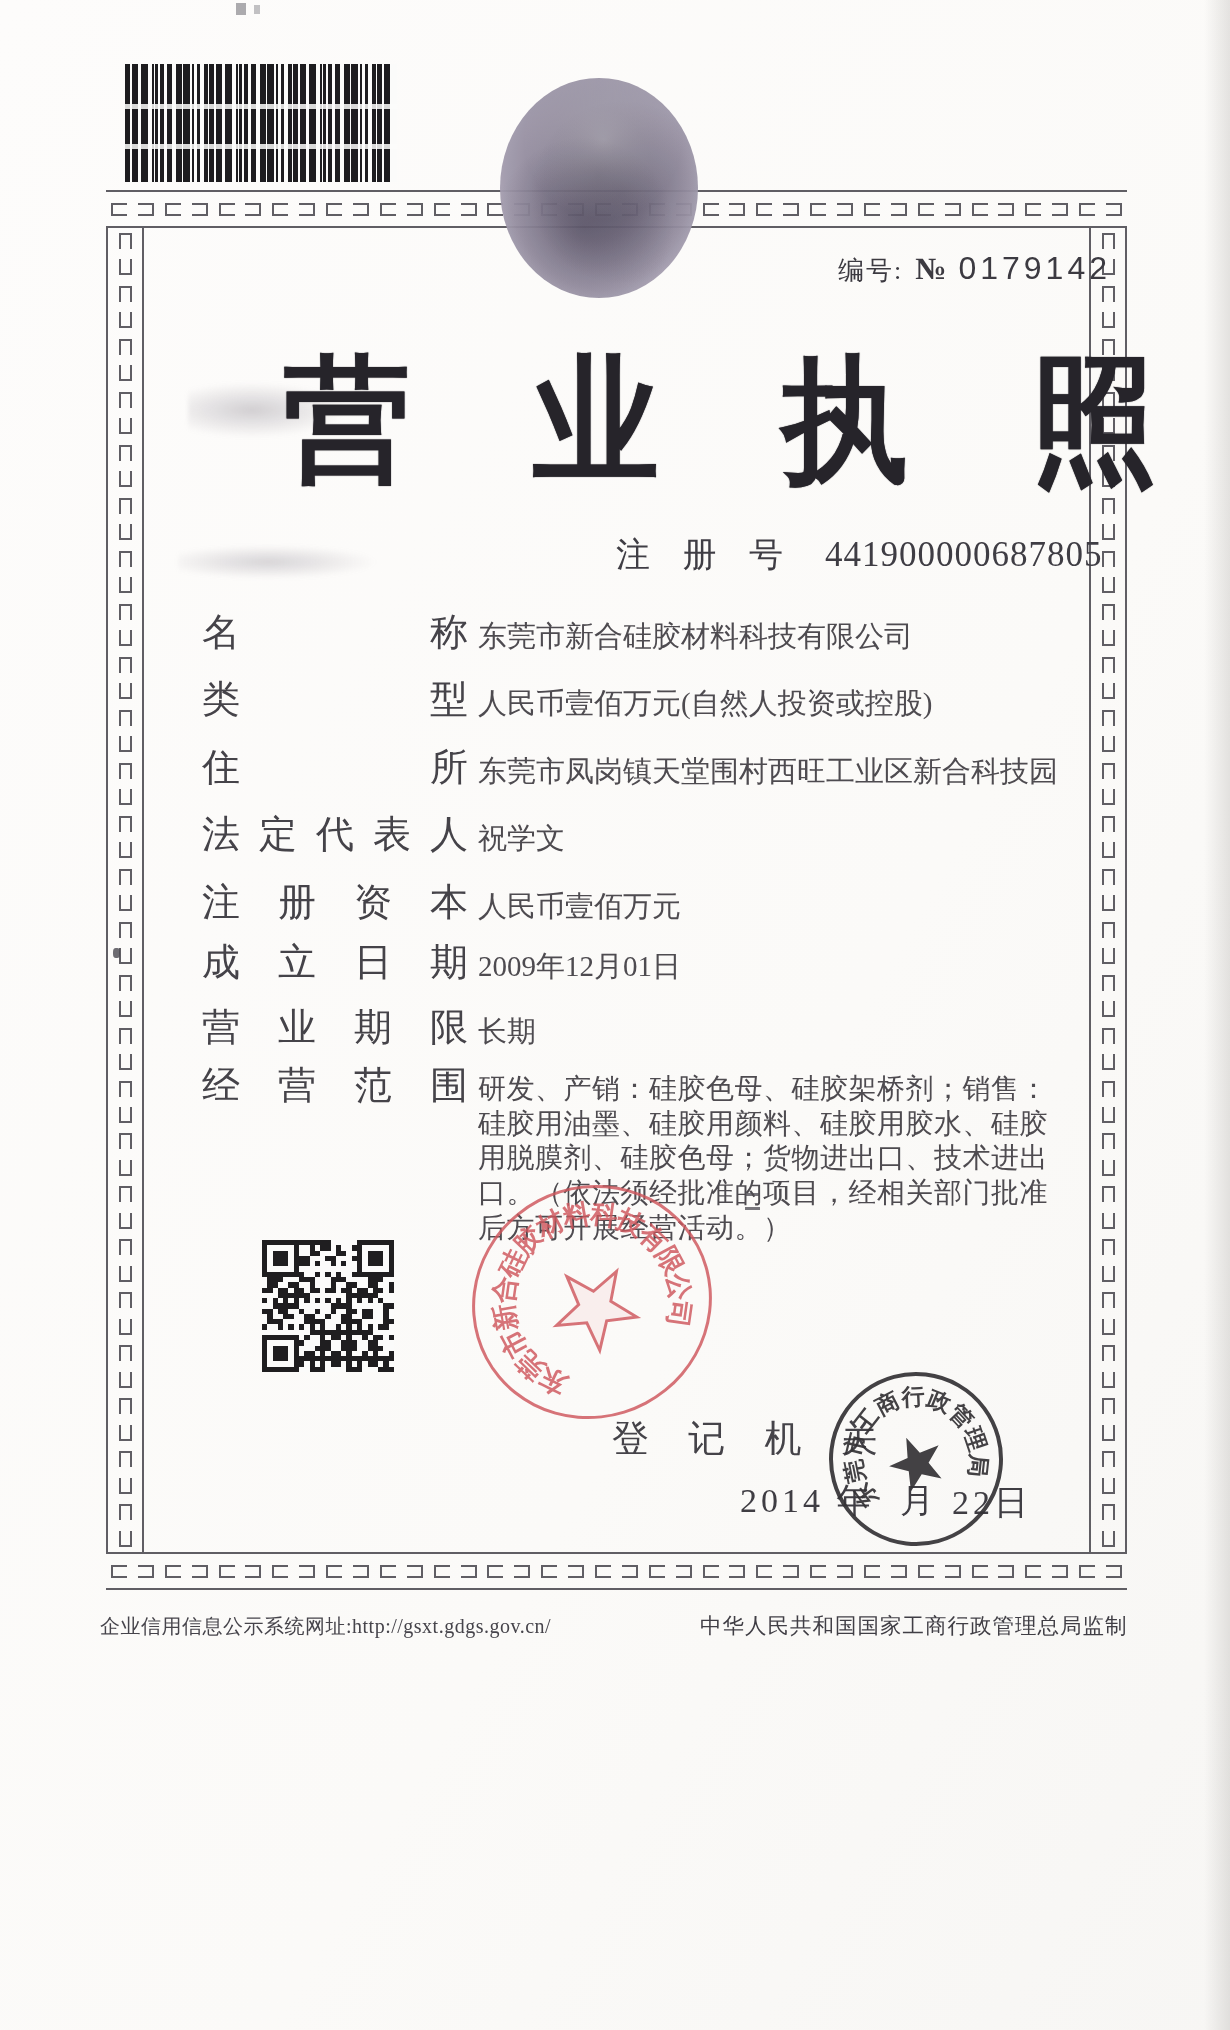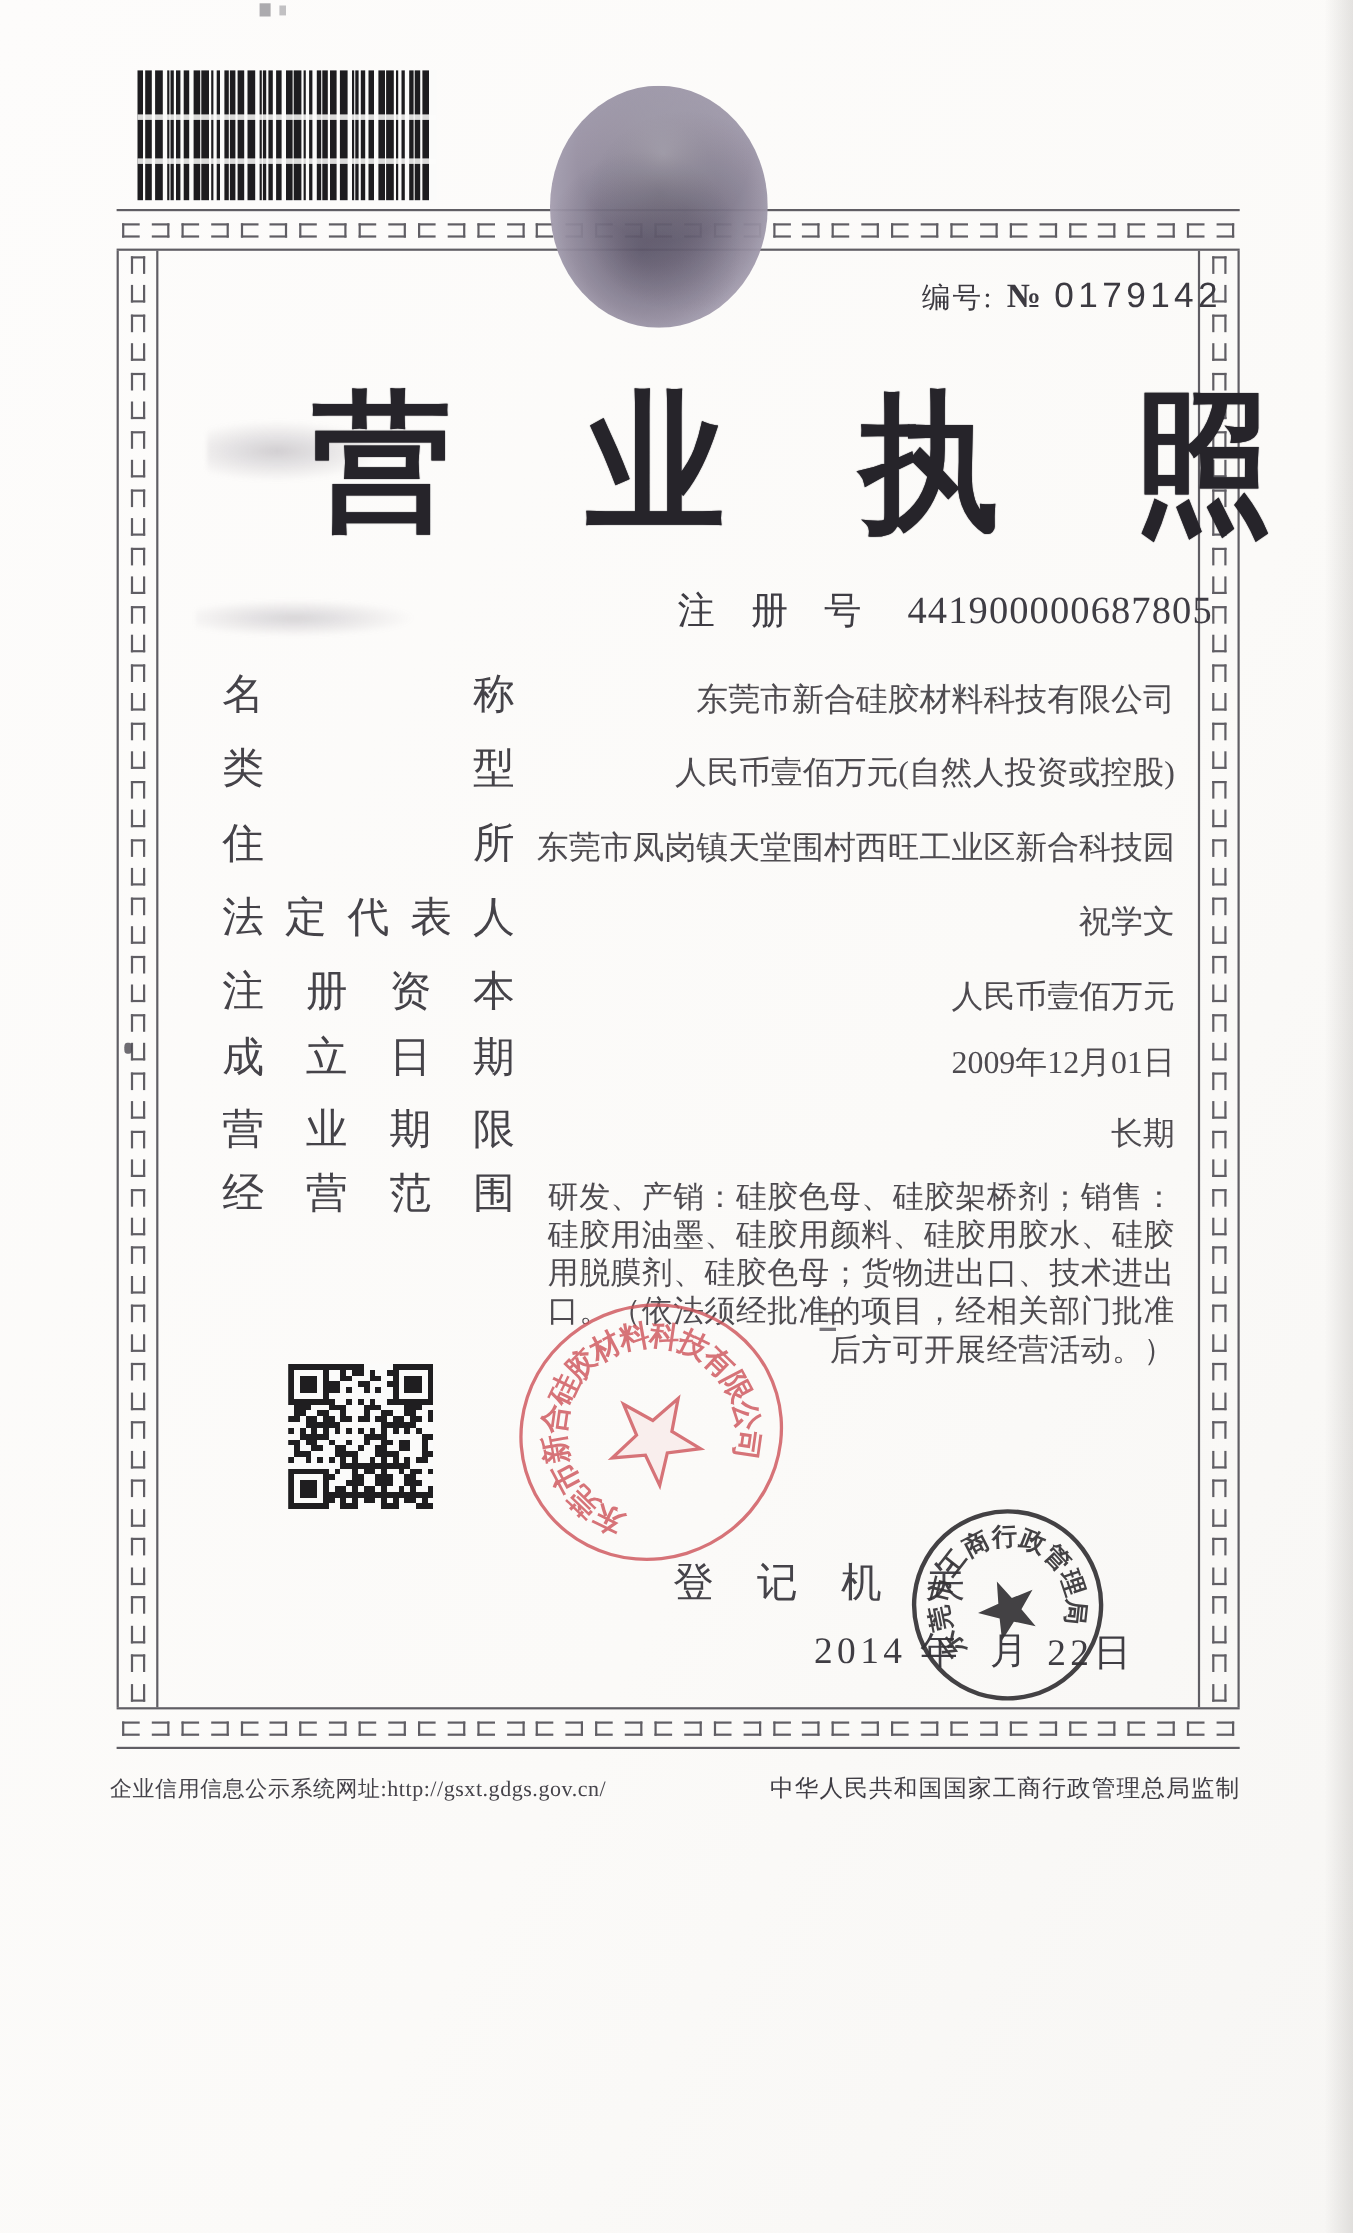--- a/index.html
+++ b/index.html
@@ -1,19 +1,19 @@
 <!DOCTYPE html>
 <html><head>
 <meta charset="utf-8">
 <style>
   html,body{margin:0;padding:0;background:#ffffff;}
   #doc{
     position:relative; width:1230px; height:2030px; overflow:hidden;
     background:linear-gradient(120deg,#fdfcfb 0%, #fbfaf8 60%, #f7f6f4 100%);
-    font-family:"Liberation Serif", serif; color:#44424a;text-align:right;
+    font-family:"Liberation Serif", serif; color:#44424a;
   }
   .abs{position:absolute;}
 
   
   .band{box-sizing:border-box; border:0 solid #4b4950; opacity:.88; z-index:2; overflow:hidden; display:flex;}
   .band.h{border-top:2px solid #4b4950; border-bottom:2px solid #4b4950; flex-direction:row; align-items:center; justify-content:space-between; padding:0 5px;}
   .band.v{border-left:2px solid #4b4950; border-right:2px solid #4b4950; flex-direction:column; align-items:center; justify-content:space-between; padding:5px 0;}
   .hk{box-sizing:border-box; flex:0 0 auto; border:2.5px solid #4b4950;}
   .hk.ha{width:16px;height:13px;border-right:none;}
   .hk.hb{width:16px;height:13px;border-left:none;}

